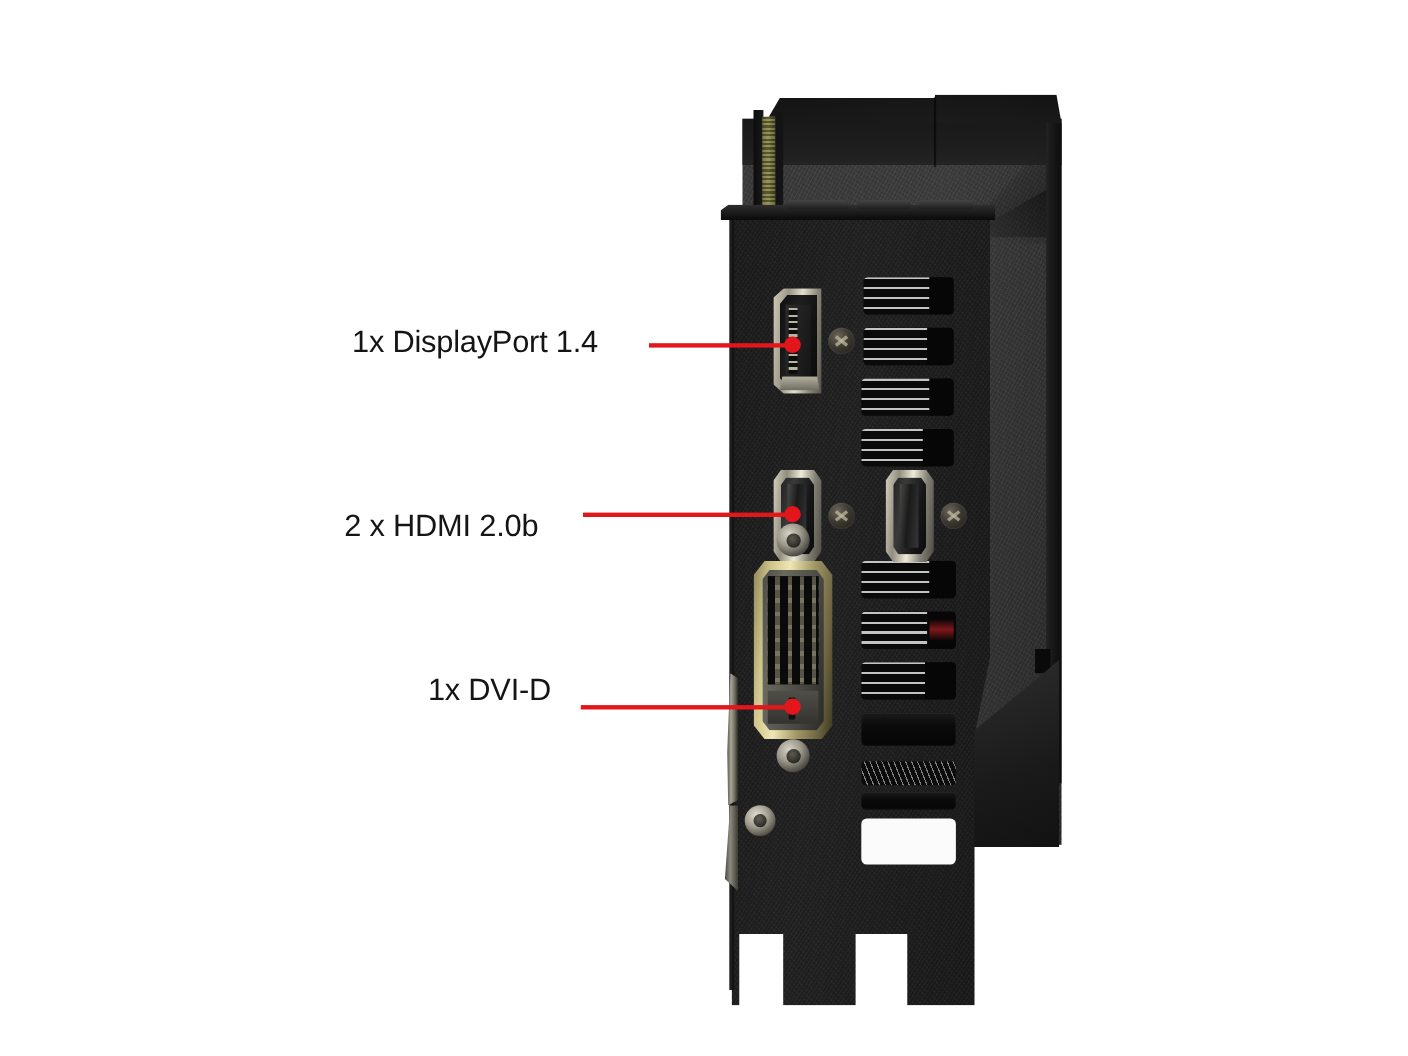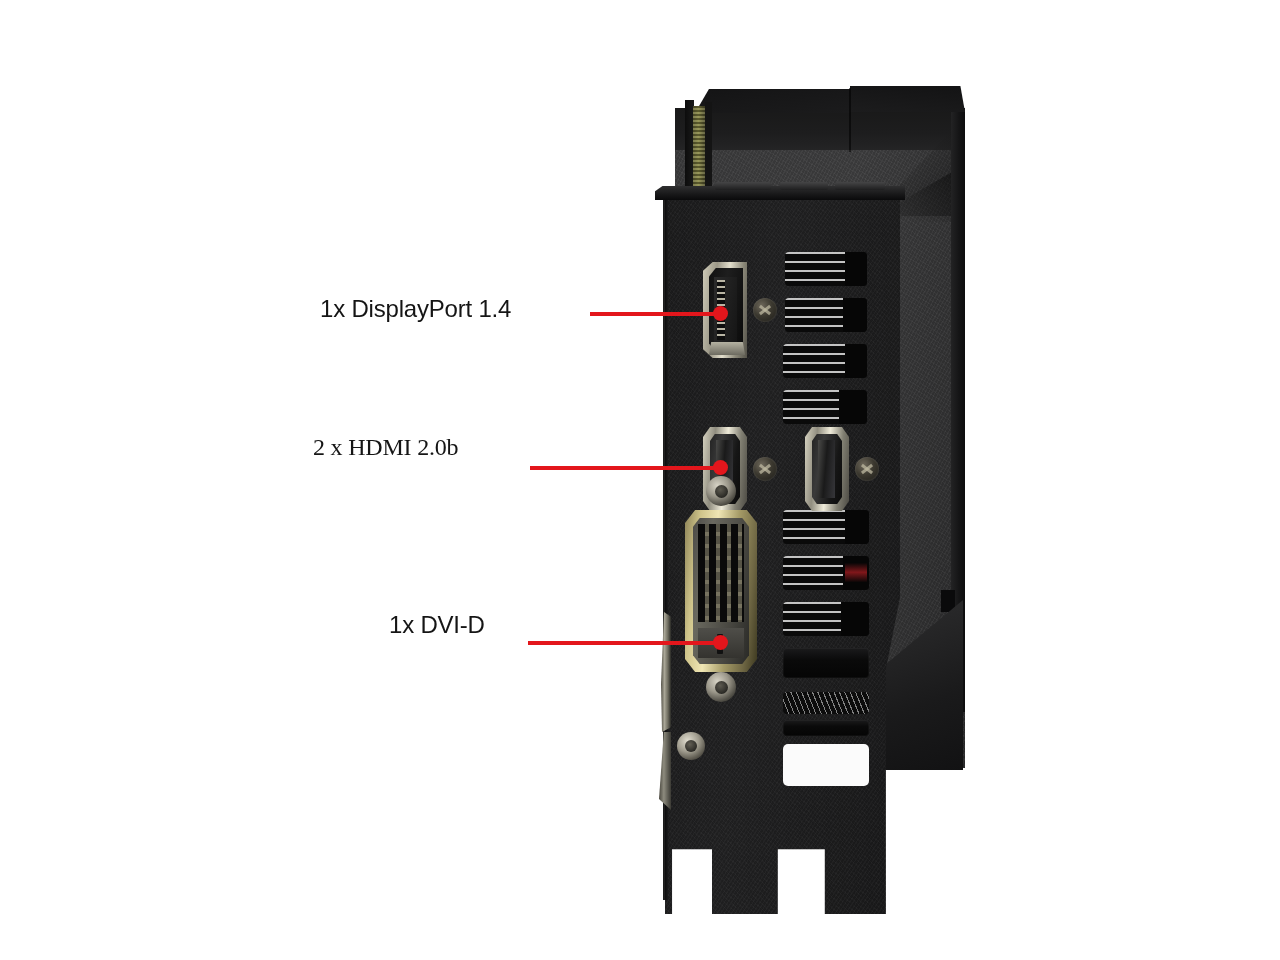--- a/index.html
+++ b/index.html
@@ -22,21 +22,21 @@
     width: 1280px;
     height: 960px;
     background: #ffffff;
   }
 
   
   .callout-label {
     position: absolute;
     color: #151515;
     font-family: "Liberation Sans", sans-serif;
-    font-size: 24px;
+    font-size: 28px;
     font-weight: 400;
     letter-spacing: -0.2px;
     white-space: nowrap;
     line-height: 1;
   }
   .leader-line {
     position: absolute;
     background: #e3161c;
     height: 4px;
     border-radius: 0;
@@ -576,21 +576,21 @@
     <div class="dvi-thumbpost" style="left:51px; top:600px;"></div>
 
     <div class="bracket-thumbpost" style="left:22px; top:660px;"></div>
 
   </div>
 
   <div id="callout-host">
       <div class="callout-label" style="left: 320px; top: 297px;">1x DisplayPort 1.4</div>
       <div class="leader-line" style="left: 590px; top: 312px; width: 130px;"></div>
       <div class="leader-dot" style="left: 713px; top: 306px;"></div>
-      <div class="callout-label" style="left: 313px; top: 435px; font-family: Liberation Serif, serif;">2 x HDMI 2.0b</div>
+      <div class="callout-label" style="left: 313px; top: 464px;">2 x HDMI 2.0b</div>
       <div class="leader-line" style="left: 530px; top: 466px; width: 190px;"></div>
       <div class="leader-dot" style="left: 713px; top: 460px;"></div>
       <div class="callout-label" style="left: 389px; top: 613px;">1x DVI-D</div>
       <div class="leader-line" style="left: 528px; top: 641px; width: 192px;"></div>
       <div class="leader-dot" style="left: 713px; top: 635px;"></div>
     </div>
 
 </div>
 
 </body></html>

